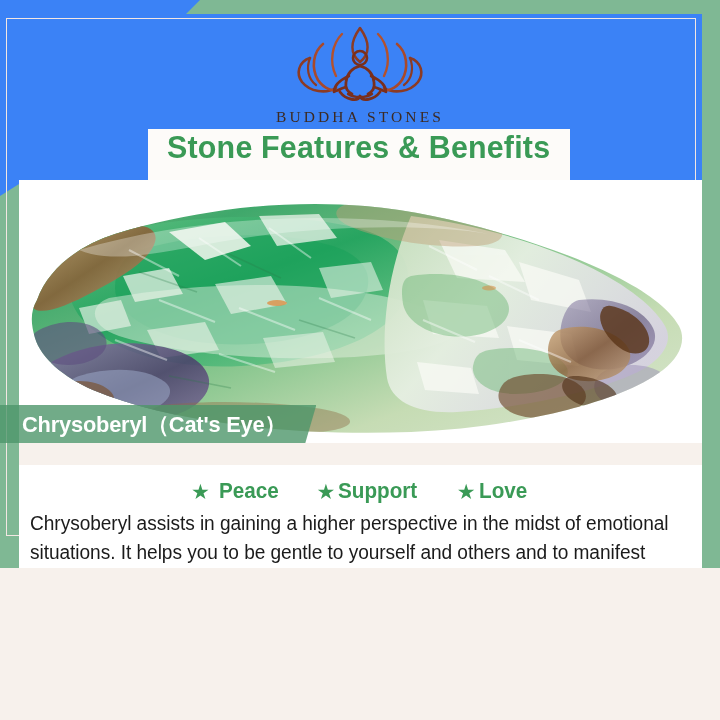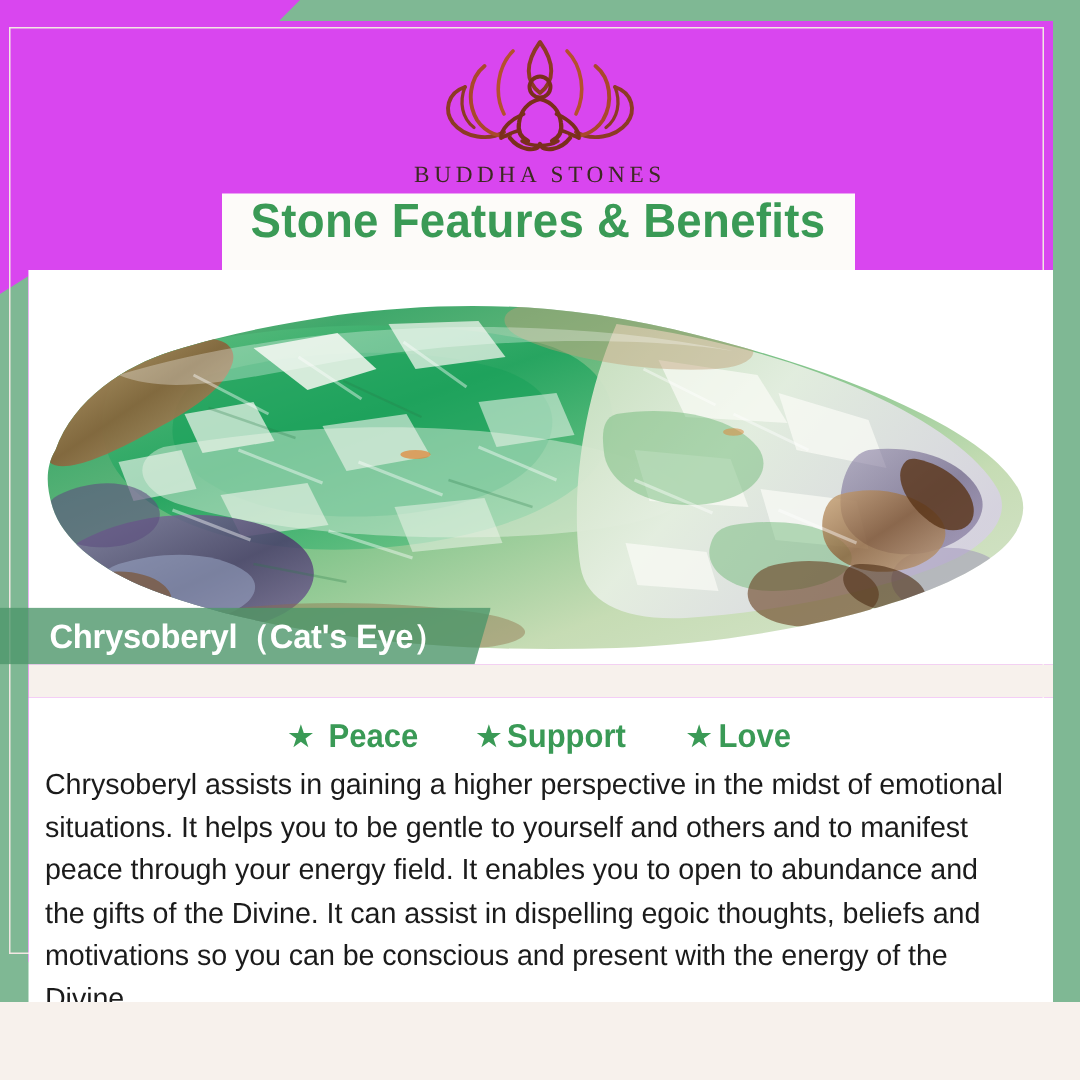--- a/index.html
+++ b/index.html
@@ -1,21 +1,21 @@
 <!DOCTYPE html>
 <html><head>
 <meta charset="utf-8">
 <style>
   html,body{margin:0;padding:0;}
   body{
     width:720px;height:720px;overflow:hidden;position:relative;
     background:#F7F1EC;
     font-family:"Liberation Sans","DejaVu Sans",sans-serif;
   }
-  #page{position:absolute;inset:0;width:720px;height:668px;background:#d946ef;overflow:hidden;}
+  #page{position:absolute;inset:0;width:720px;height:568px;background:#3b82f6;overflow:hidden;}
 
   
   .frame-top{
     position:absolute;left:0;top:0;width:720px;height:14px;
     background:#7FB894;
     clip-path:polygon(200px 0, 720px 0, 720px 14px, 186px 14px);
   }
   .frame-right{
     position:absolute;right:0;top:0;width:18px;height:720px;background:#7FB894;
   }
@@ -66,21 +66,21 @@
   
   .photo{
     position:absolute;left:19px;top:180px;width:683px;height:263px;
     background:#FFFFFF;overflow:hidden;
   }
   .photo svg{display:block;width:683px;height:263px;}
 
   
   .stone-label{
     position:absolute;left:0px;top:405px;height:38px;
-    padding:0 22px 0 33px;
+    padding:0 22px 0 22px;
     display:flex;align-items:center;
     background:rgba(77,150,106,0.80);
     clip-path:polygon(0 0, 100% 0, calc(100% - 11px) 100%, 0 100%);
     z-index:7;
   }
   .stone-label span{
     color:#FFFFFF;font-weight:700;font-size:22.5px;
     font-family:"Liberation Sans","DejaVu Sans",sans-serif;
     white-space:nowrap;letter-spacing:-0.2px;
     transform:scaleX(0.97);transform-origin:left center;

